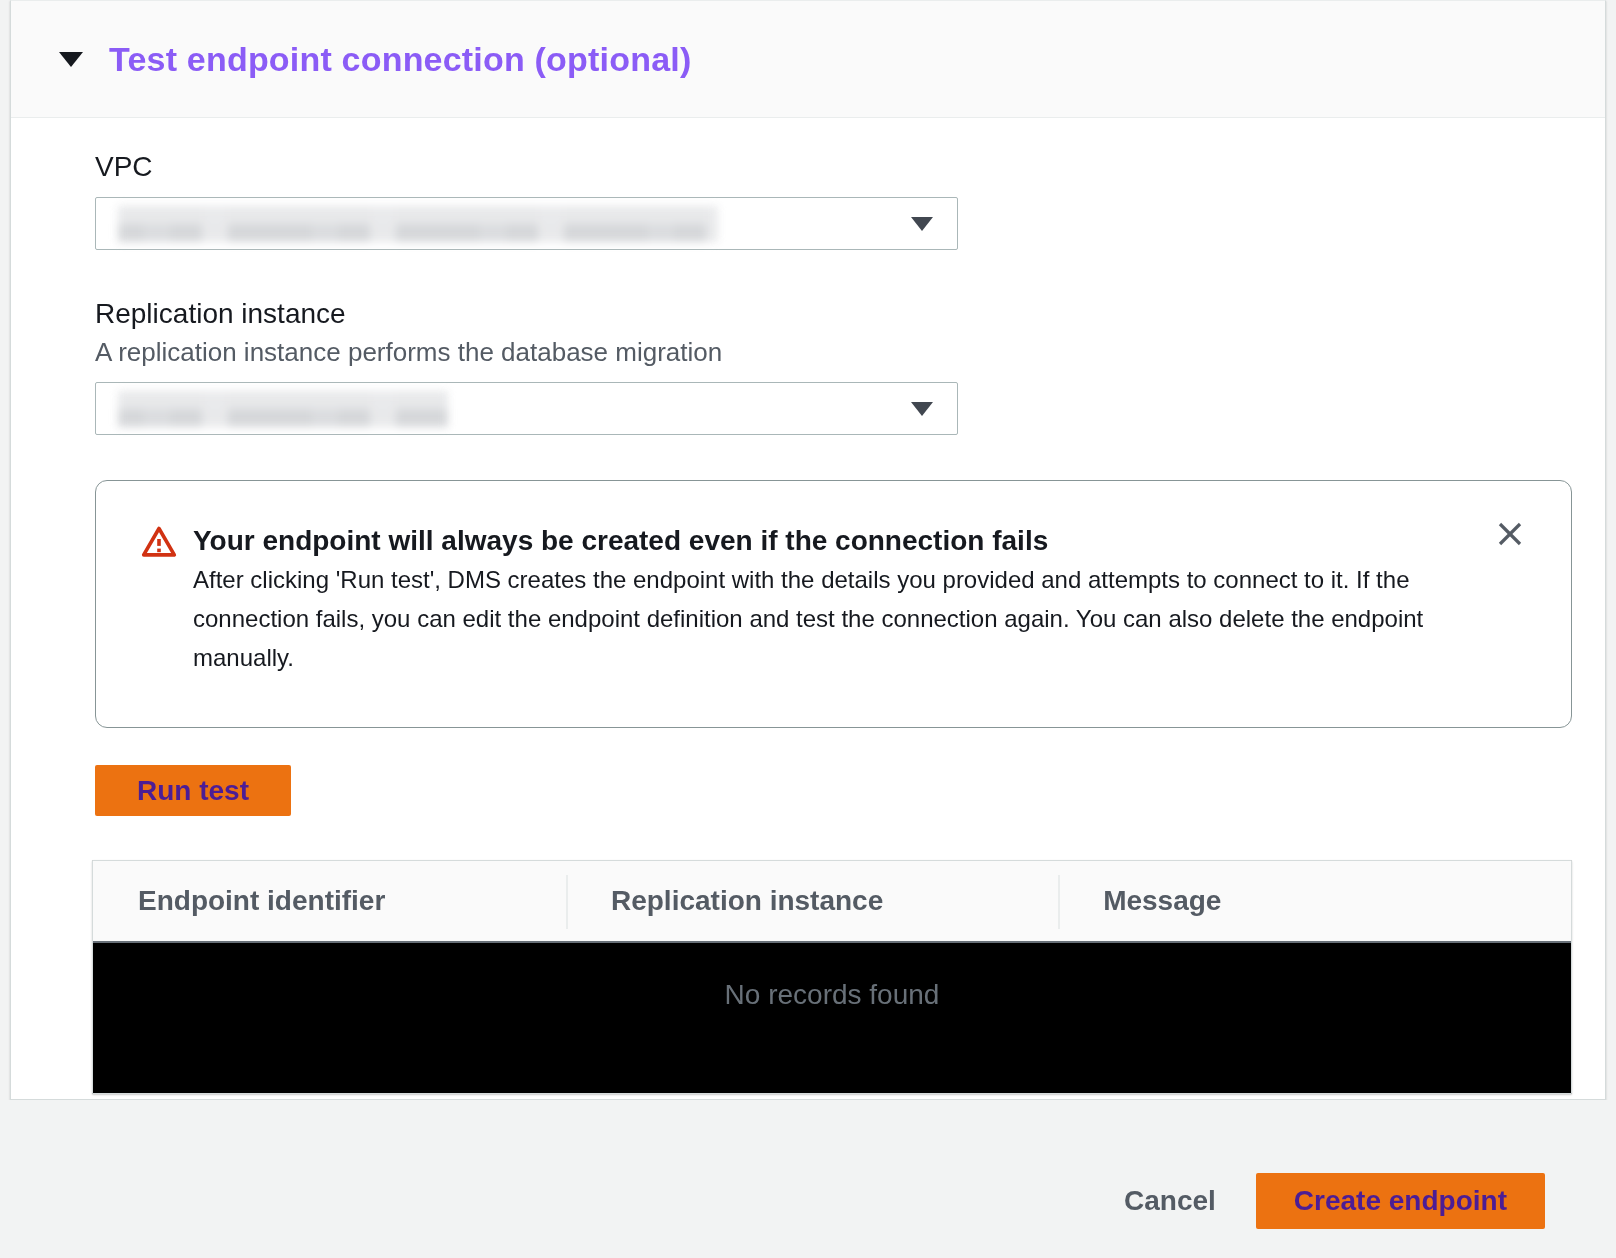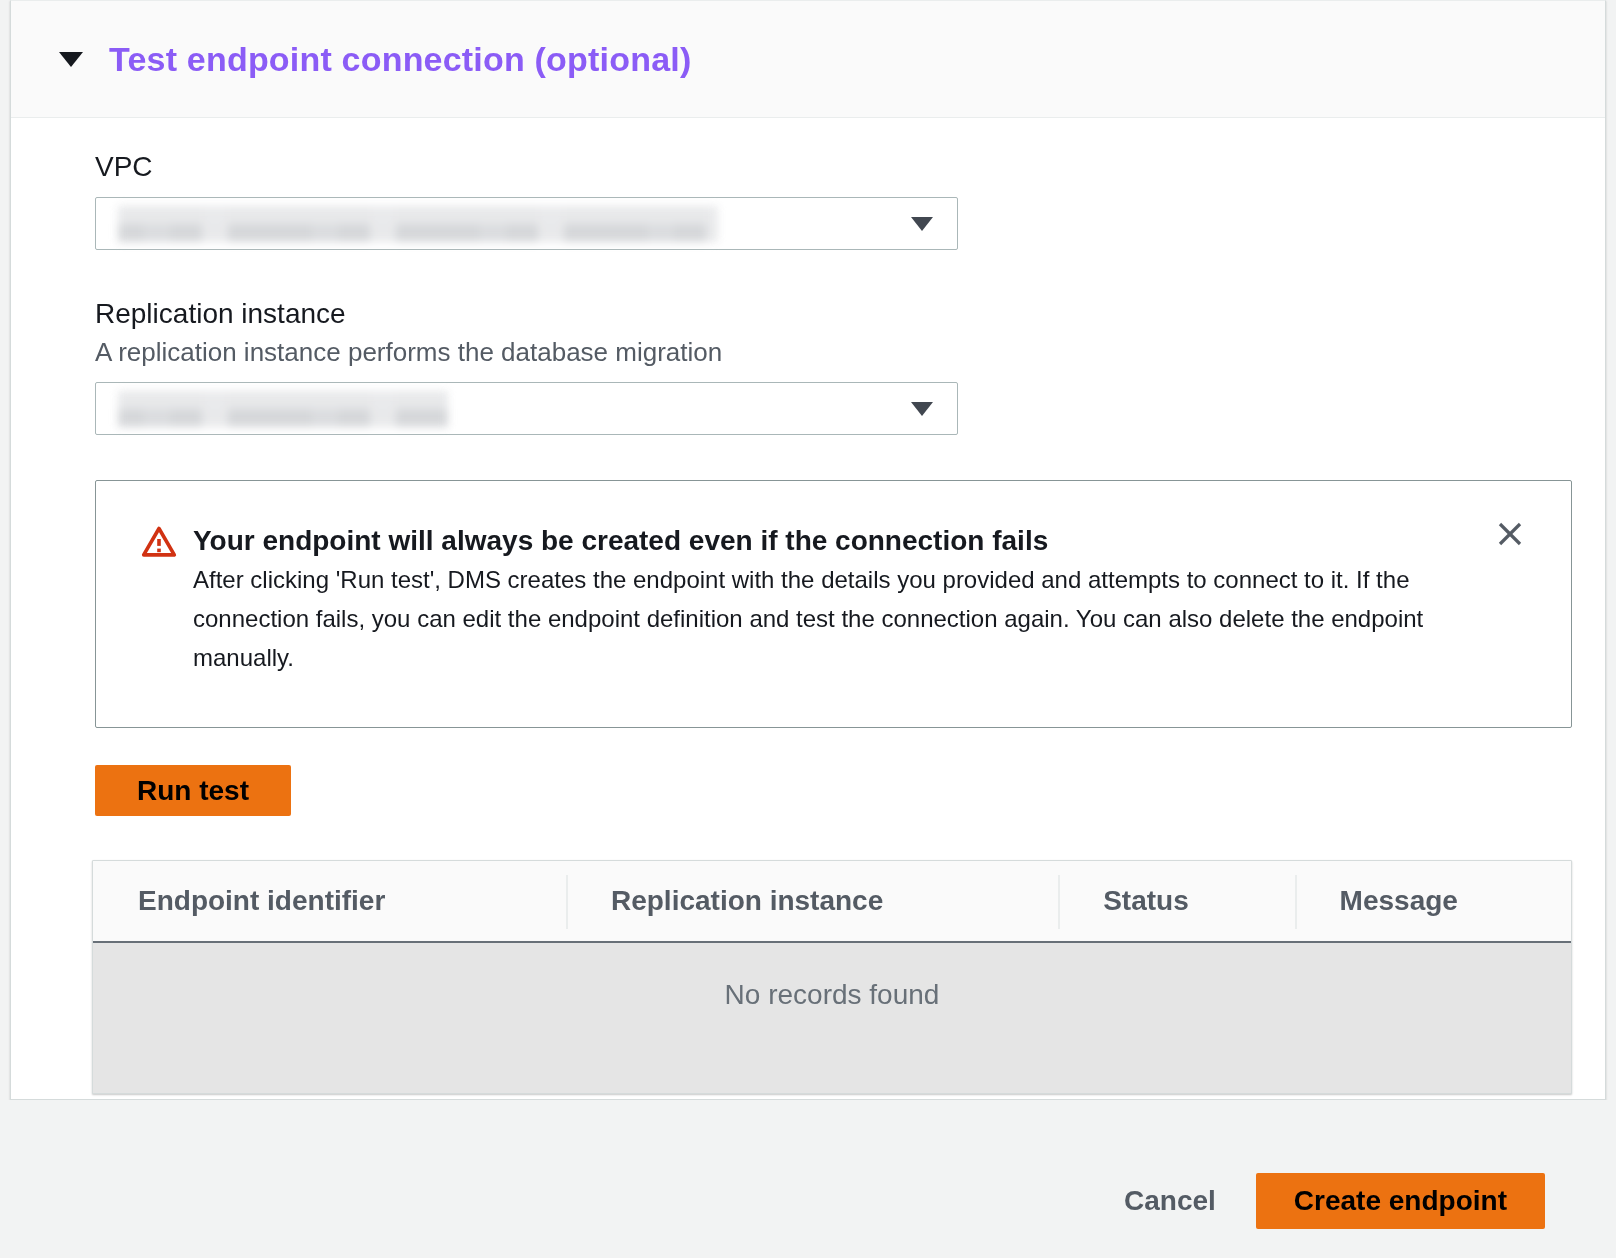--- a/index.html
+++ b/index.html
@@ -84,21 +84,21 @@
   .redacted.ri-block  { width: 330px; }
 
   .field-vpc { margin-top: 0; }
   .field-ri  { margin-top: 48px; }
 
   
   .alert {
     width: 1477px;
     margin-top: 45px;
     border: 1px solid #879596;
-    border-radius: 2px;
+    border-radius: 12px;
     background: #ffffff;
     position: relative;
     padding: 40px 120px 50px 45px;
     display: flex;
   }
   .alert-icon { flex: 0 0 auto; margin: 4px 16px 0 0; }
   .alert-title {
     font-size: 28px;
     font-weight: bold;
     color: #16191f;
@@ -118,39 +118,39 @@
     cursor: pointer;
     background: none; border: none;
   }
 
   
   .btn-primary {
     display: inline-flex;
     align-items: center;
     justify-content: center;
     background: #ec7211;
-    color: #000000;
+    color: #4c1d95;
     border: none;
     border-radius: 2px;
     font-family: "Liberation Sans", sans-serif;
     font-size: 28px;
     font-weight: bold;
     cursor: pointer;
   }
   .run-test-btn { margin-top: 37px; height: 51px; padding: 0 42px; }
 
   
   .table {
     width: 1480px;
     margin-top: 44px;
     margin-left: -3px;
     border: 1px solid #d5dbdb;
     border-radius: 1px;
     box-shadow: 0 1px 2px rgba(0,0,0,0.22);
-    background: #e5e5e5;
+    background: #000000;
   }
   .table-head {
     display: flex;
     background: #fafafa;
     border-bottom: 2px solid #687078;
     height: 82px;
     align-items: center;
   }
   .th {
     position: relative;
@@ -250,21 +250,20 @@
         </svg>
       </button>
     </div>
 
     <button class="btn-primary run-test-btn">Run test</button>
 
     <div class="table">
       <div class="table-head">
         <div class="th th-1">Endpoint identifier</div>
         <div class="th th-2">Replication instance</div>
-        <div class="th th-3">Status</div>
         <div class="th th-4">Message</div>
       </div>
       <div class="table-body">
         <span class="empty-msg">No records found</span>
       </div>
     </div>
 
   </div>
 </div>
 

